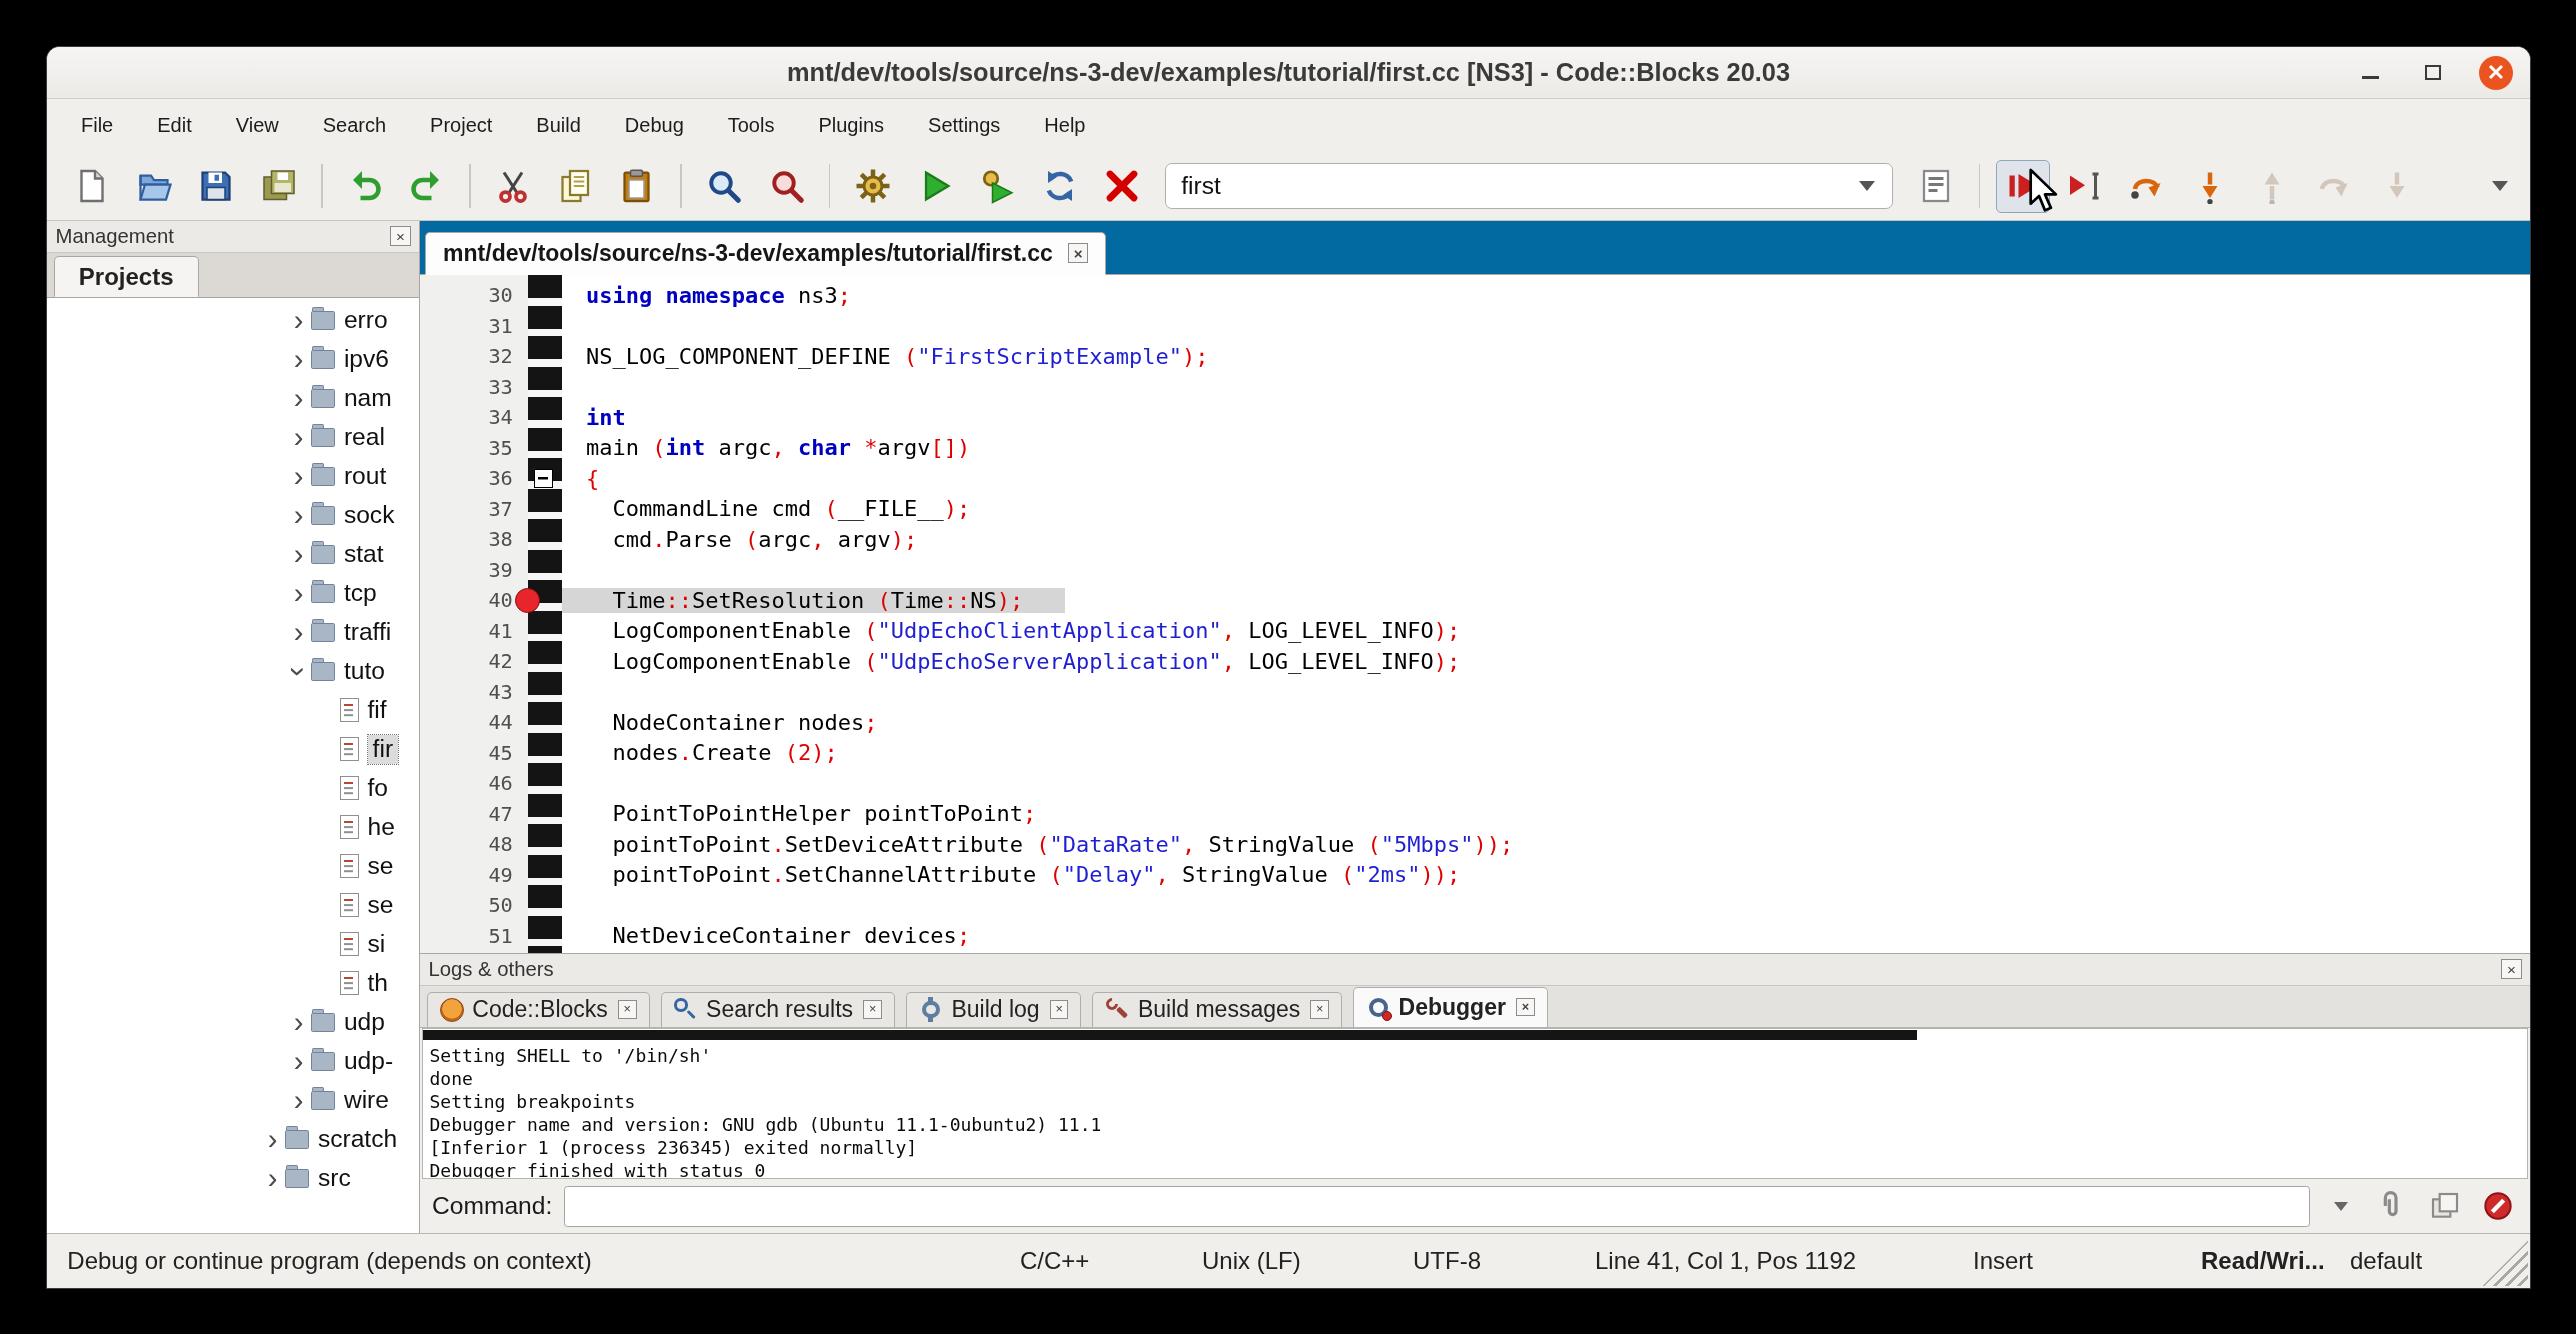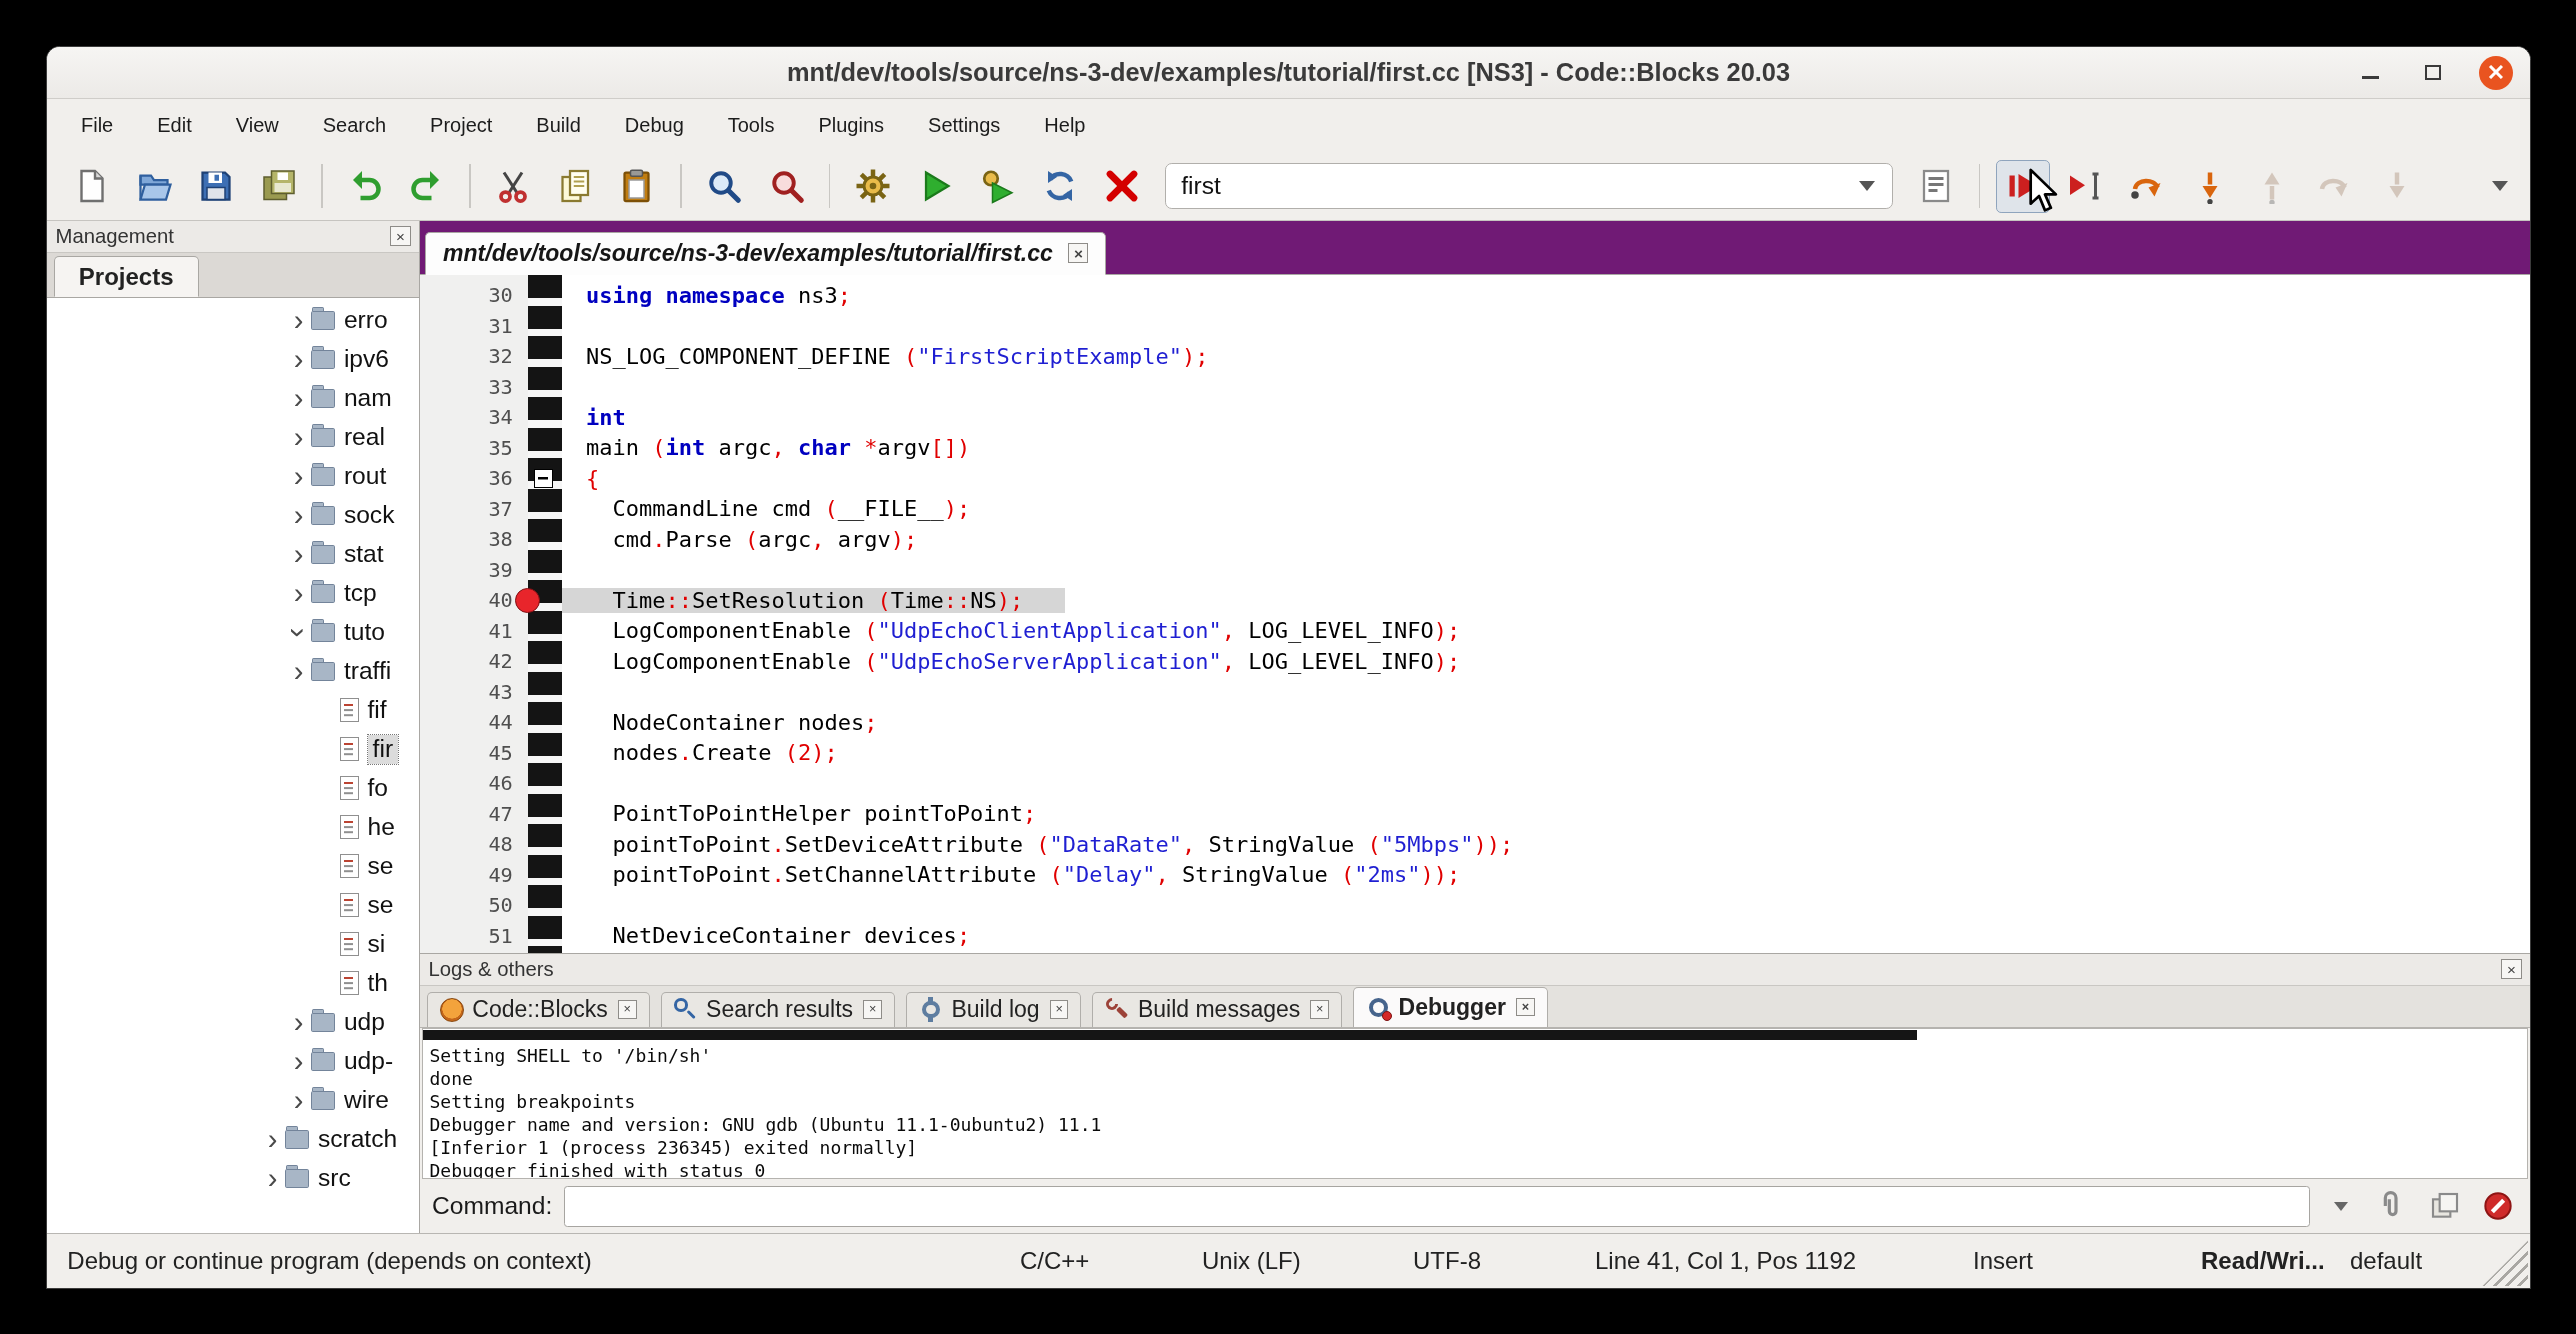--- a/index.html
+++ b/index.html
@@ -50,21 +50,21 @@
   .ch-down .chev::before{content:"\203A";display:inline-block;transform:rotate(90deg);}
   .ticon{flex:none;margin-right:8.5px;position:relative;}
   .titem.ic-folder .ticon{width:22px;height:17px;background:#a8b6c6;border:0.8px solid #73849a;border-radius:1.7px;}
   .titem.ic-folder .ticon::before{content:"";position:absolute;left:-0.8px;top:-5.1px;width:10.2px;height:3.4px;background:#a8b6c6;border:0.8px solid #73849a;border-bottom:none;border-radius:1.7px 1.7px 0 0;}
   .titem.ic-file .ticon{width:17px;height:22px;background:#fff;border:0.8px solid #8f8f8f;}
   .titem.ic-file .ticon::after{content:"";position:absolute;left:2.5px;top:4.2px;width:9.3px;height:2.5px;background:#bb4433;box-shadow:0 5.1px 0 #8f8f8f,0 10.2px 0 #8f8f8f;}
   .titem.selected .tlabel{background:#dcdcdc;outline:0.8px dotted #777;padding:0.8px 5.1px;}
 
   
   .rightcol{flex:1;display:flex;flex-direction:column;min-width:0;background:#f1efec;}
-  .edittabs{height:53px;flex:none;display:flex;align-items:flex-end;padding-left:5.1px;background:#701a75;border-bottom:0.8px solid #a9a7a3;font-style:italic;}
+  .edittabs{height:53px;flex:none;display:flex;align-items:flex-end;padding-left:5.1px;background:#0369a1;border-bottom:0.8px solid #a9a7a3;}
   .edittab{height:41px;margin-bottom:-0.8px;background:#fdfdfd;border:0.8px solid #a9a7a3;border-bottom:0.8px solid #fdfdfd;border-radius:5.1px 5.1px 0 0;display:flex;align-items:center;gap:15.2px;padding:0 17px;font-size:23px;font-weight:bold;color:#161616;}
   .edittab .xbox{width:20.3px;height:20.3px;margin-left:0;}
 
   
   .codearea{flex:1;position:relative;background:#fff;overflow:hidden;font-family:"DejaVu Sans Mono",monospace;}
   .gutter-bg{position:absolute;left:0;top:0;bottom:0;width:108px;background:#f0f0ef;}
   .strip{position:absolute;left:108px;top:0;bottom:0;width:34px;background:repeating-linear-gradient(180deg,#141414 0 23px,#f6f6f6 23px 30.5px);}
   .crows{position:relative;padding-top:5.1px;}
   .crow{position:relative;height:30.5px;display:flex;align-items:center;}
   .lnum{width:108px;flex:none;text-align:right;padding-right:15.2px;box-sizing:border-box;font-size:20.3px;color:#4f4f4f;}
@@ -385,29 +385,29 @@
             <div class="titem idx7 lv2 ch-right ic-folder">
               <span class="chev"></span>
               <span class="ticon"></span>
               <span class="tlabel">stat</span>
             </div>
             <div class="titem idx8 lv2 ch-right ic-folder">
               <span class="chev"></span>
               <span class="ticon"></span>
               <span class="tlabel">tcp</span>
             </div>
+            <div class="titem idx9 lv2 ch-right ic-folder">
+              <span class="chev"></span>
+              <span class="ticon"></span>
+              <span class="tlabel">traffi</span>
+            </div>
             <div class="titem idx10 lv2 ch-down ic-folder">
               <span class="chev"></span>
               <span class="ticon"></span>
               <span class="tlabel">tuto</span>
-            </div>
-            <div class="titem idx9 lv2 ch-right ic-folder">
-              <span class="chev"></span>
-              <span class="ticon"></span>
-              <span class="tlabel">traffi</span>
             </div>
             <div class="titem idx11 lv3 ch-none ic-file">
 
               <span class="ticon"></span>
               <span class="tlabel">fif</span>
             </div>
             <div class="titem idx12 selected lv3 ch-none ic-file">
 
               <span class="ticon"></span>
               <span class="tlabel">fir</span>

